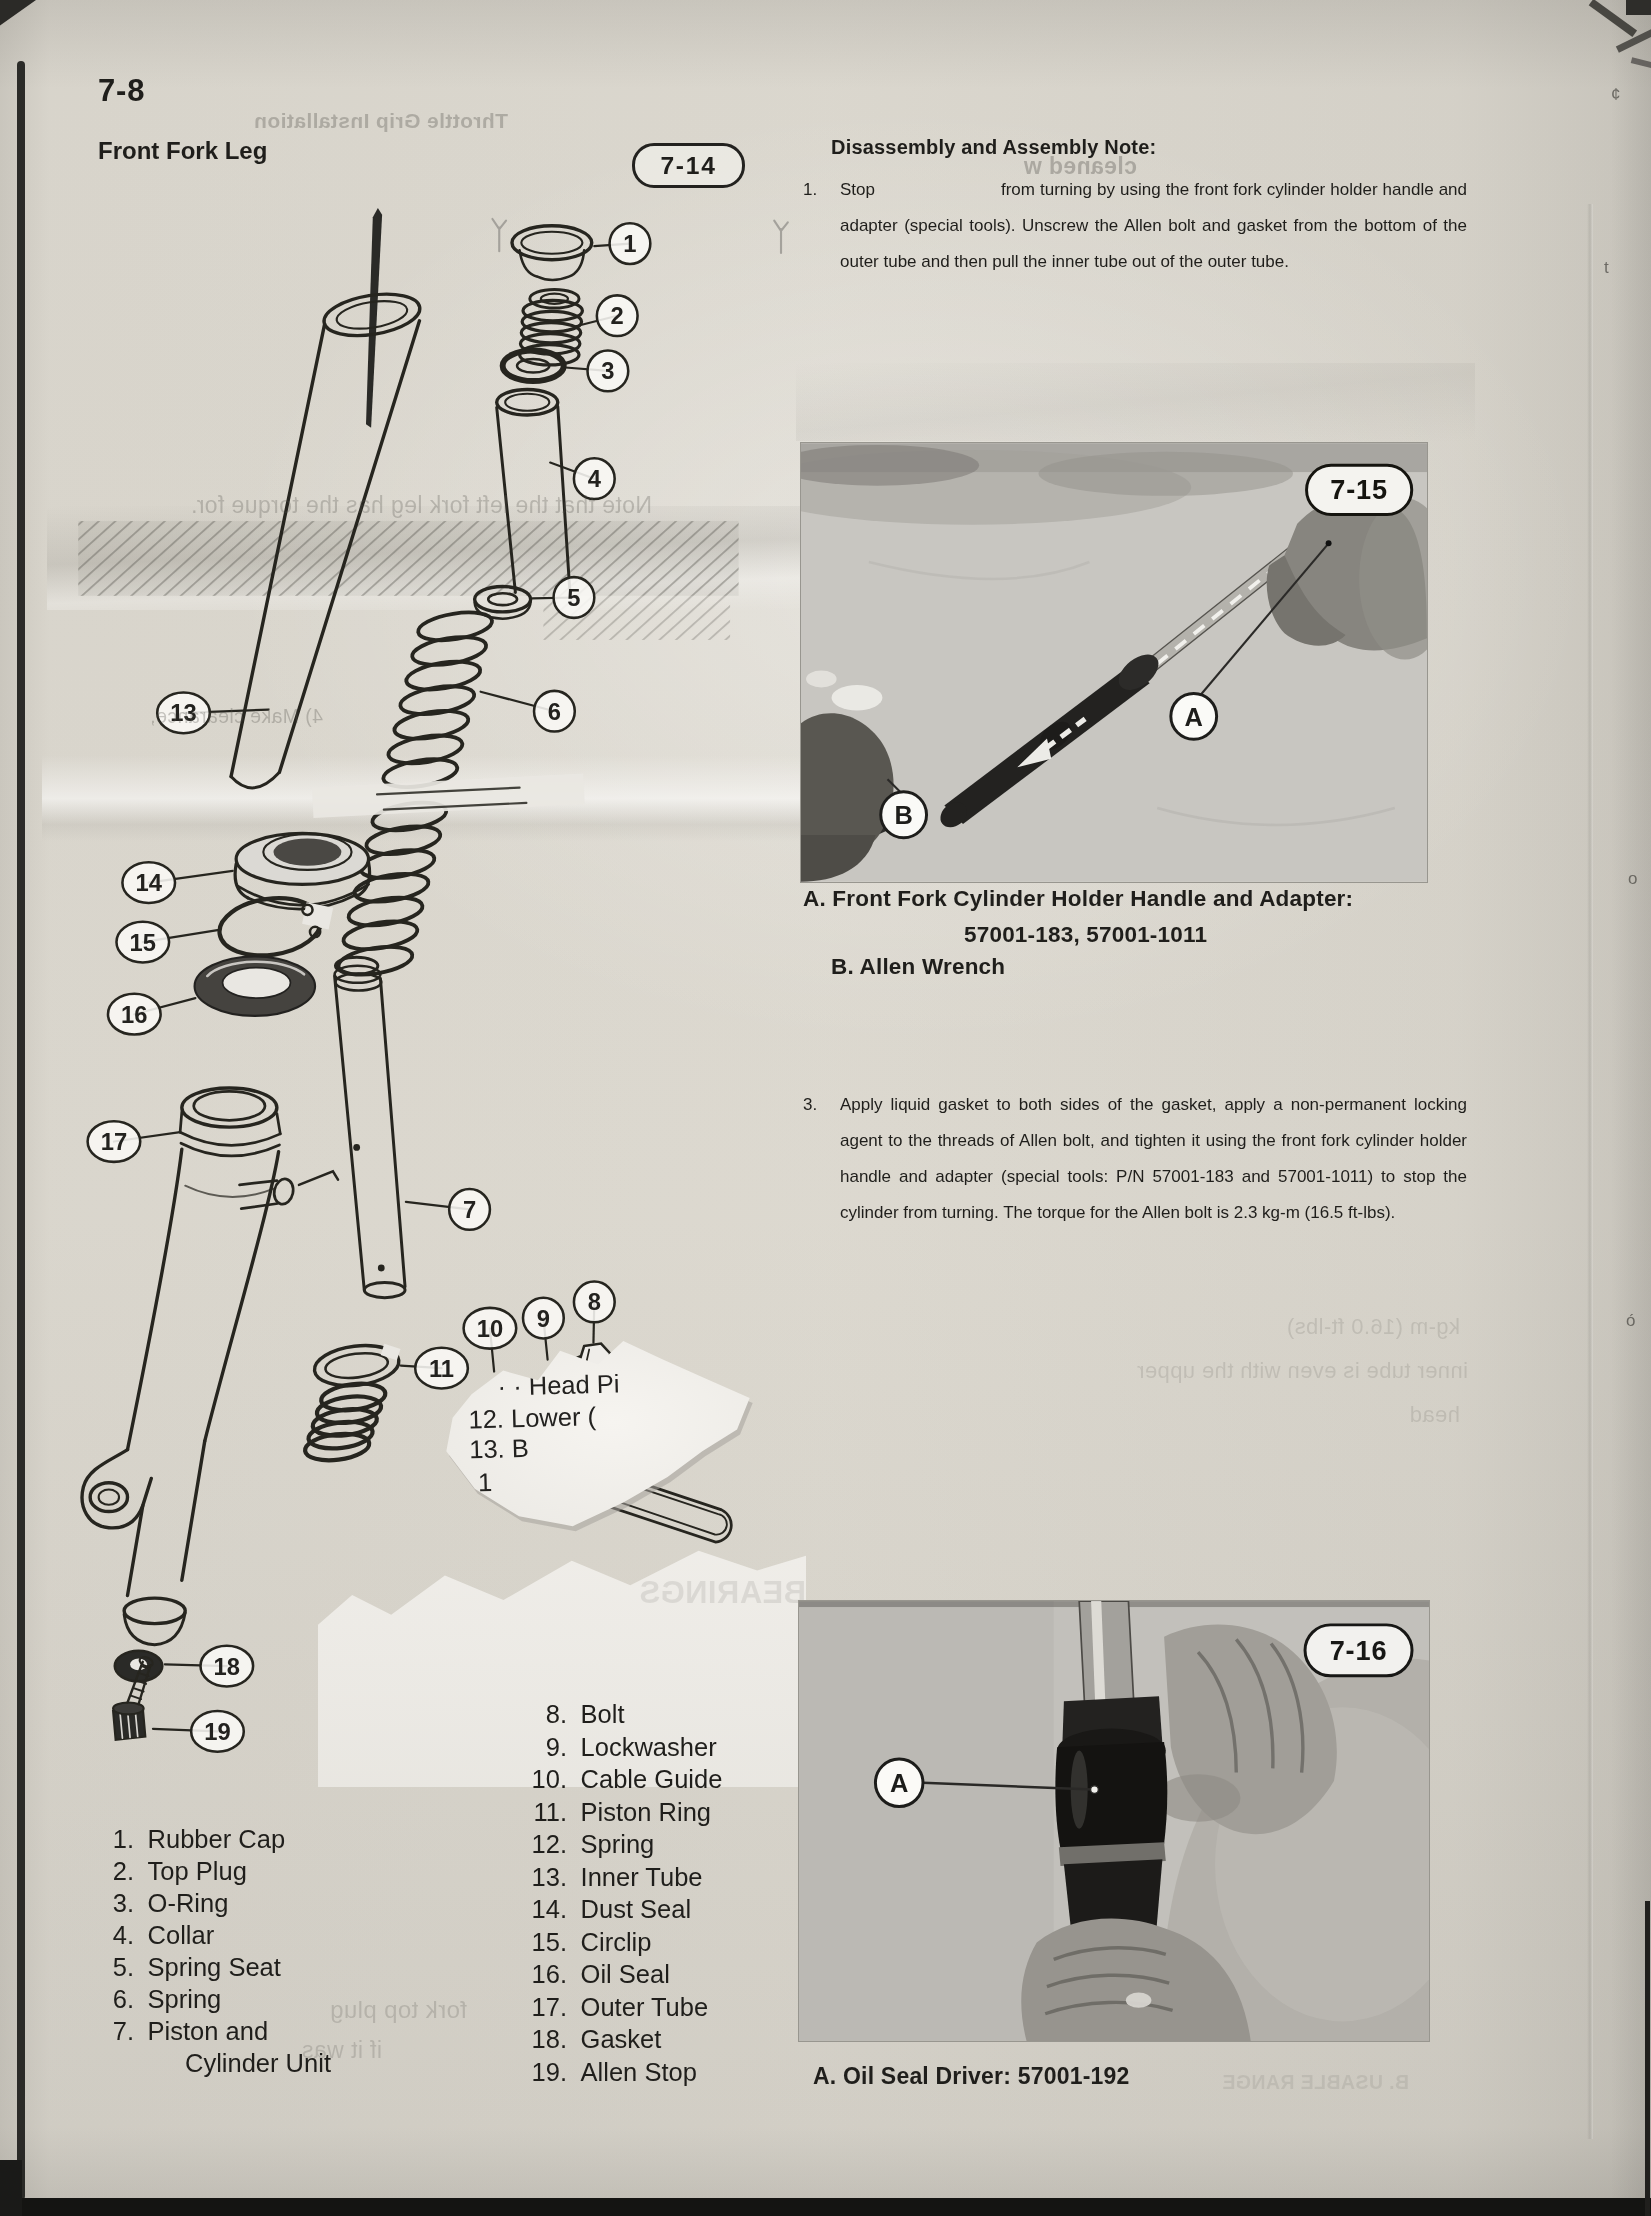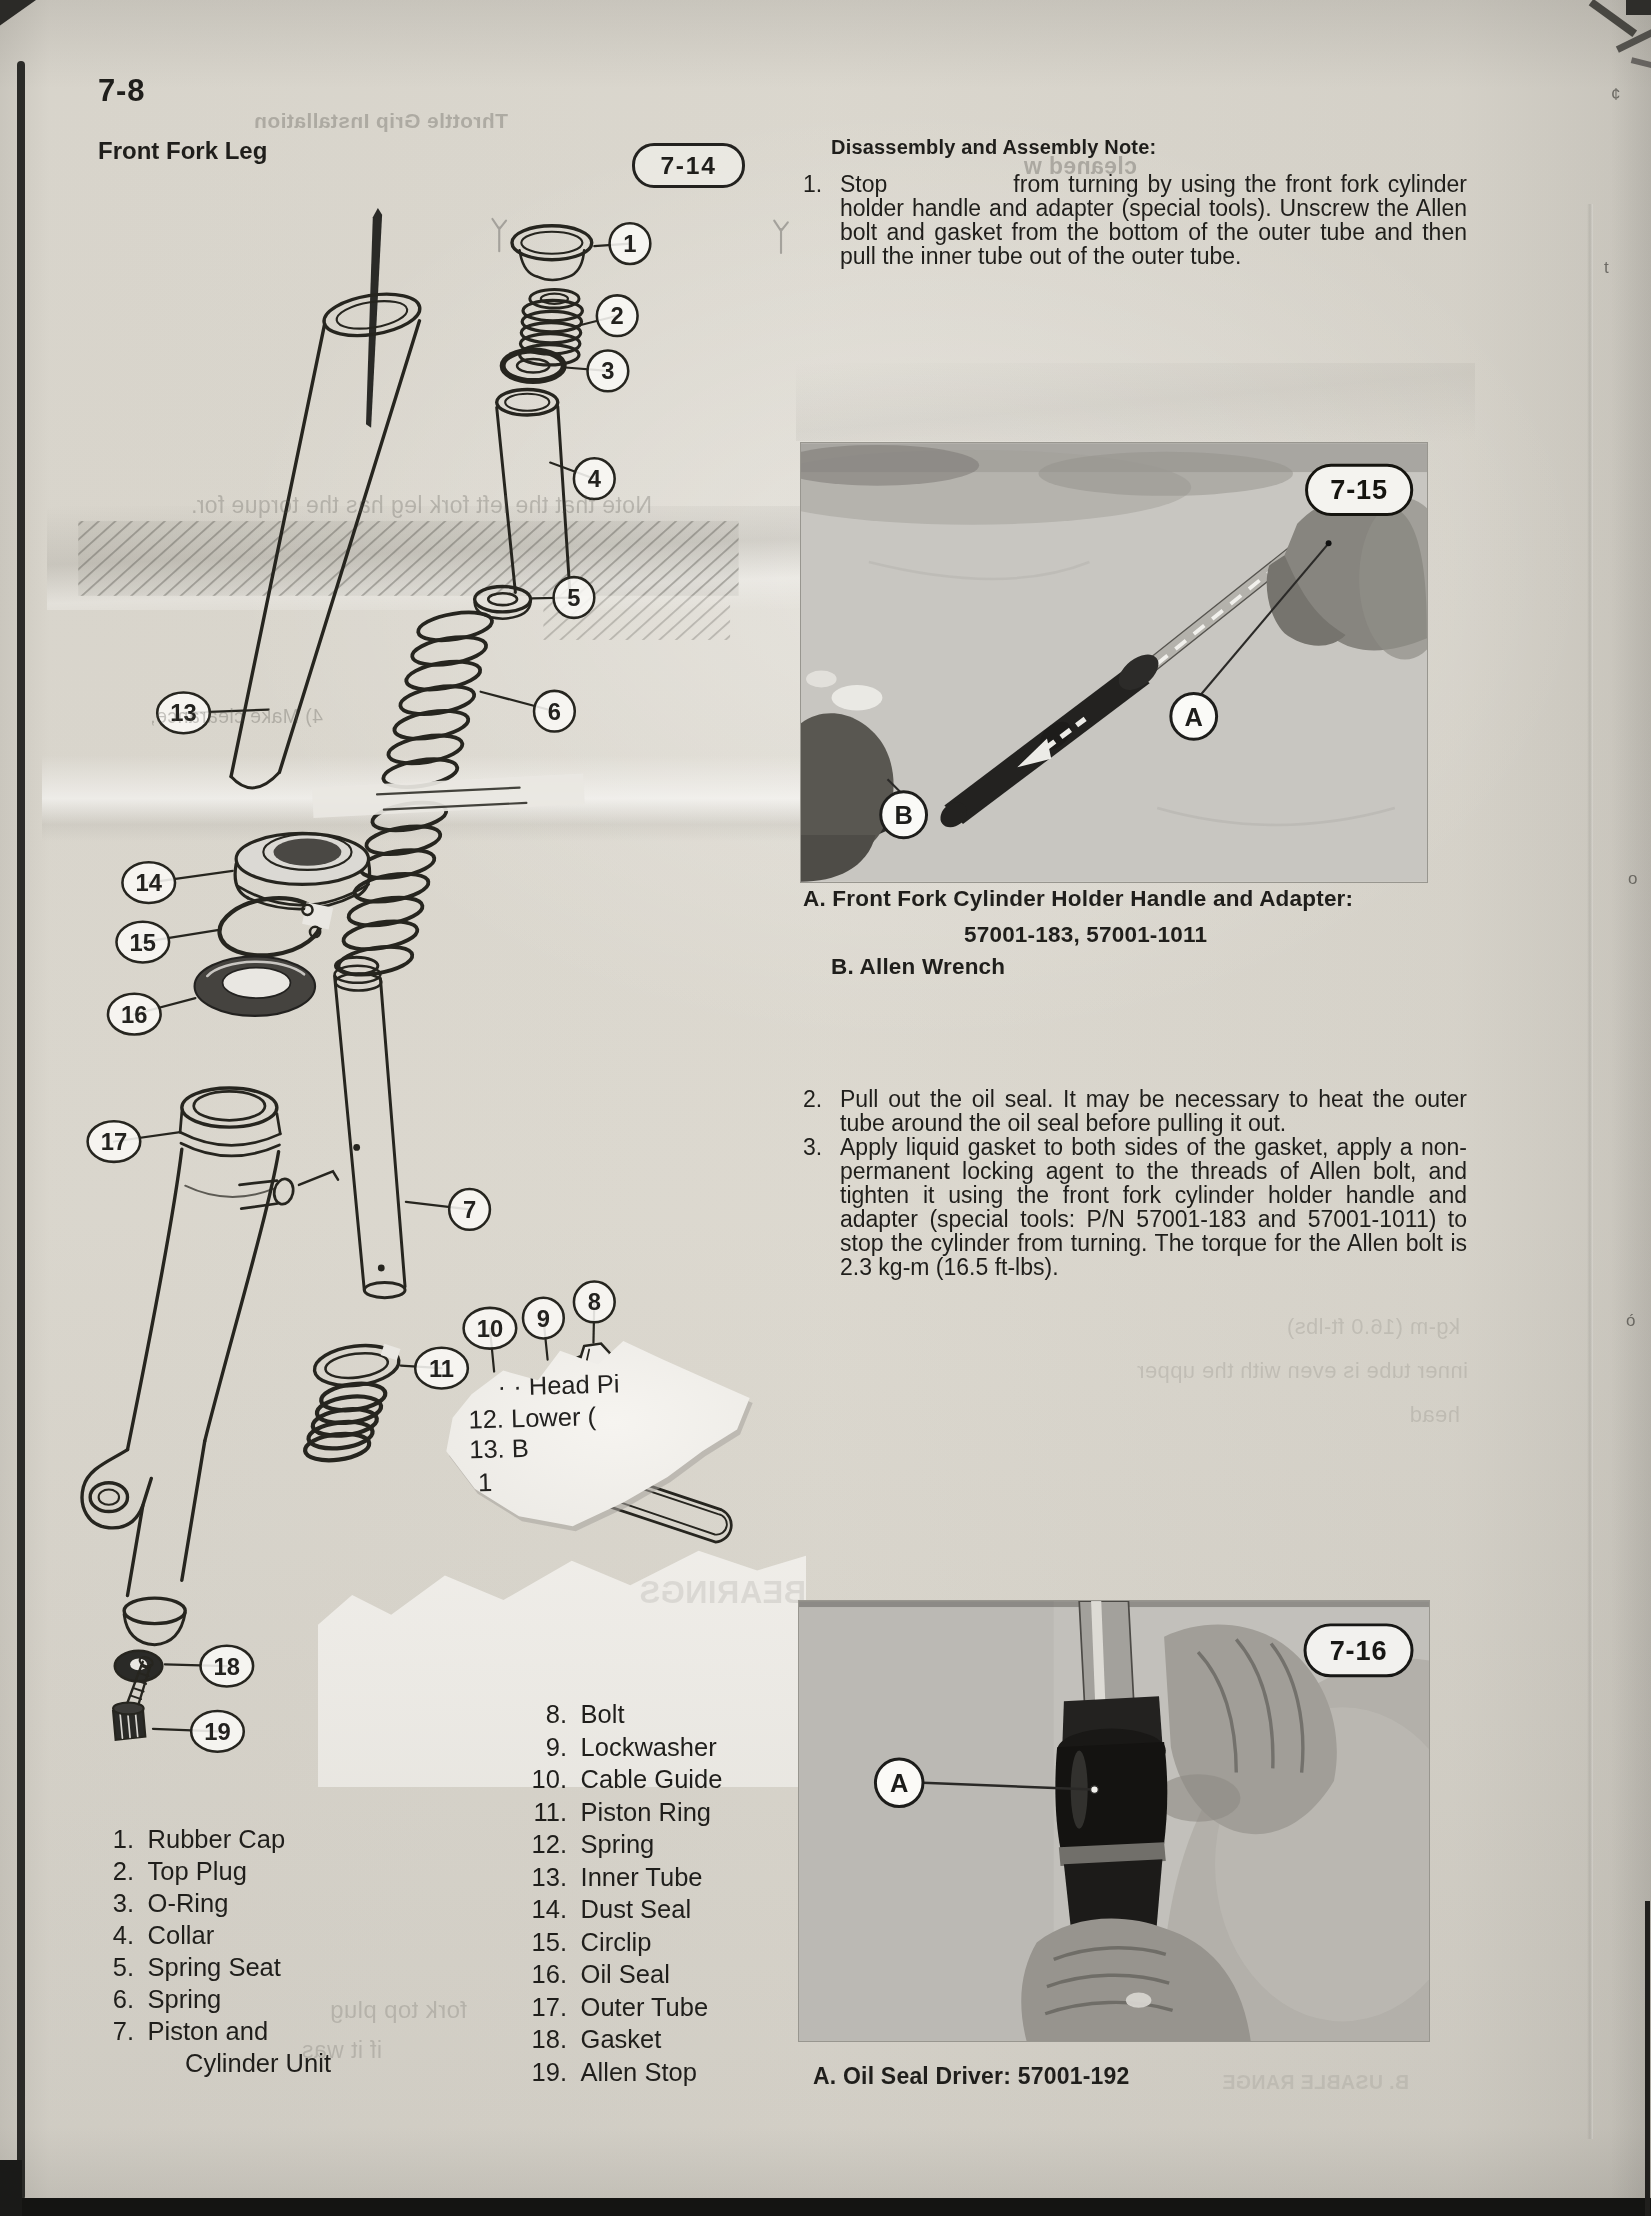--- a/index.html
+++ b/index.html
@@ -26,21 +26,21 @@
   .crease1{left:47px;top:506px;width:764px;height:104px;background:linear-gradient(178deg,rgba(255,255,255,0) 0%,rgba(110,108,102,.15) 45%,rgba(255,255,255,.28) 75%,rgba(255,255,255,0) 100%);z-index:1;}
   .crease2{left:42px;top:755px;width:781px;height:87px;background:linear-gradient(180deg,rgba(255,255,255,0),rgba(255,255,255,.55) 50%,rgba(140,138,132,.12) 80%,rgba(255,255,255,0));z-index:1;}
   .crease3{left:796px;top:363px;width:679px;height:78px;background:linear-gradient(175deg,rgba(255,255,255,0),rgba(130,128,122,.10),rgba(255,255,255,0));z-index:1;}
   .vfold{left:1587px;top:204px;width:6px;height:1935px;background:linear-gradient(90deg,rgba(0,0,0,0),rgba(120,118,112,.38),rgba(255,255,255,.42));opacity:.55;z-index:1;}
   
   .pagenum{left:98px;top:73px;font-size:31px;font-weight:700;letter-spacing:0.8px;z-index:5;}
   .sectitle{left:98px;top:137px;font-size:24px;font-weight:700;z-index:5;}
   .figlabel{left:632px;top:143px;width:107px;height:39px;border:3px solid #23221f;border-radius:22px;
     font-size:24.6px;font-weight:700;text-align:center;line-height:39px;letter-spacing:1.7px;z-index:5;background:rgba(244,243,239,.6);}
   .noteshead{left:803px;top:136px;font-size:20px;font-weight:700;letter-spacing:0.2px;z-index:5;margin-left:28px;}
-  .steps{z-index:5;width:664px;font-size:23px;line-height:24px;}
+  .steps{z-index:5;width:664px;font-size:17px;line-height:36px;}
   .steps .step{padding-left:37px;text-align:justify;}
   .steps .num{display:inline-block;width:37px;margin-left:-37px;}
   .steps .gap{display:inline-block;width:126px;}
   .caption{font-size:22.5px;font-weight:700;z-index:5;letter-spacing:0.2px;text-align:center;}
   .plist{z-index:5;font-size:25.5px;}
   .plist .row{line-height:32px;white-space:nowrap;}
   .plist .pnum{display:inline-block;text-align:right;margin-right:13.6px;}
   .plist.pl .pnum{width:37px;}
   .plist.pr .pnum{width:53px;}
   .plist.pr .row{line-height:32.5px;}
@@ -370,21 +370,20 @@
 
   <div class="abs pagenum">7-8</div>
   <div class="abs sectitle">Front Fork Leg</div>
   <div class="abs figlabel">7-14</div>
 
   <div class="abs noteshead">Disassembly and Assembly Note:</div>
   <div class="abs steps" id="steps-1" style="left:803px;top:172px;">
       <div class="step"><span class="num">1.</span><span>Stop</span><span class="gap"></span><span>from turning by using the front fork cylinder holder handle and adapter (special tools).  Unscrew the Allen bolt and gasket from the bottom of the outer tube and then pull the inner tube out of the outer tube.</span></div>
     </div>
   <div class="abs steps" id="steps-2" style="left:803px;top:1087px;">
-      <div class="step"><span class="num">2.</span><span>Pull out the oil seal.  It may be necessary to heat the outer tube around the oil seal before pulling it out.</span></div>
       <div class="step"><span class="num">3.</span><span>Apply liquid gasket to both sides of the gasket, apply a non-permanent locking agent to the threads of Allen bolt, and tighten it using the front fork cylinder holder handle and adapter (special tools: P/N 57001-183 and 57001-1011) to stop the cylinder from turning.  The torque  for the Allen bolt is 2.3 kg-m (16.5 ft-lbs).</span></div>
     </div>
 
   <div class="abs photo" style="left:801px;top:443px;width:626px;height:439px;">
     <svg width="626" height="439" viewBox="0 0 738 517">
       <rect x="0" y="0" width="738" height="517" fill="#c8c6c1"></rect>
       <rect x="0" y="0" width="738" height="34" fill="#8e8c86" opacity="0.55"></rect>
       <ellipse cx="200" cy="52" rx="260" ry="44" fill="#a2a09a" opacity="0.5"></ellipse>
       <ellipse cx="430" cy="36" rx="150" ry="26" fill="#93918b" opacity="0.5"></ellipse>
       <ellipse cx="90" cy="26" rx="120" ry="24" fill="#7b7974" opacity="0.55"></ellipse>

